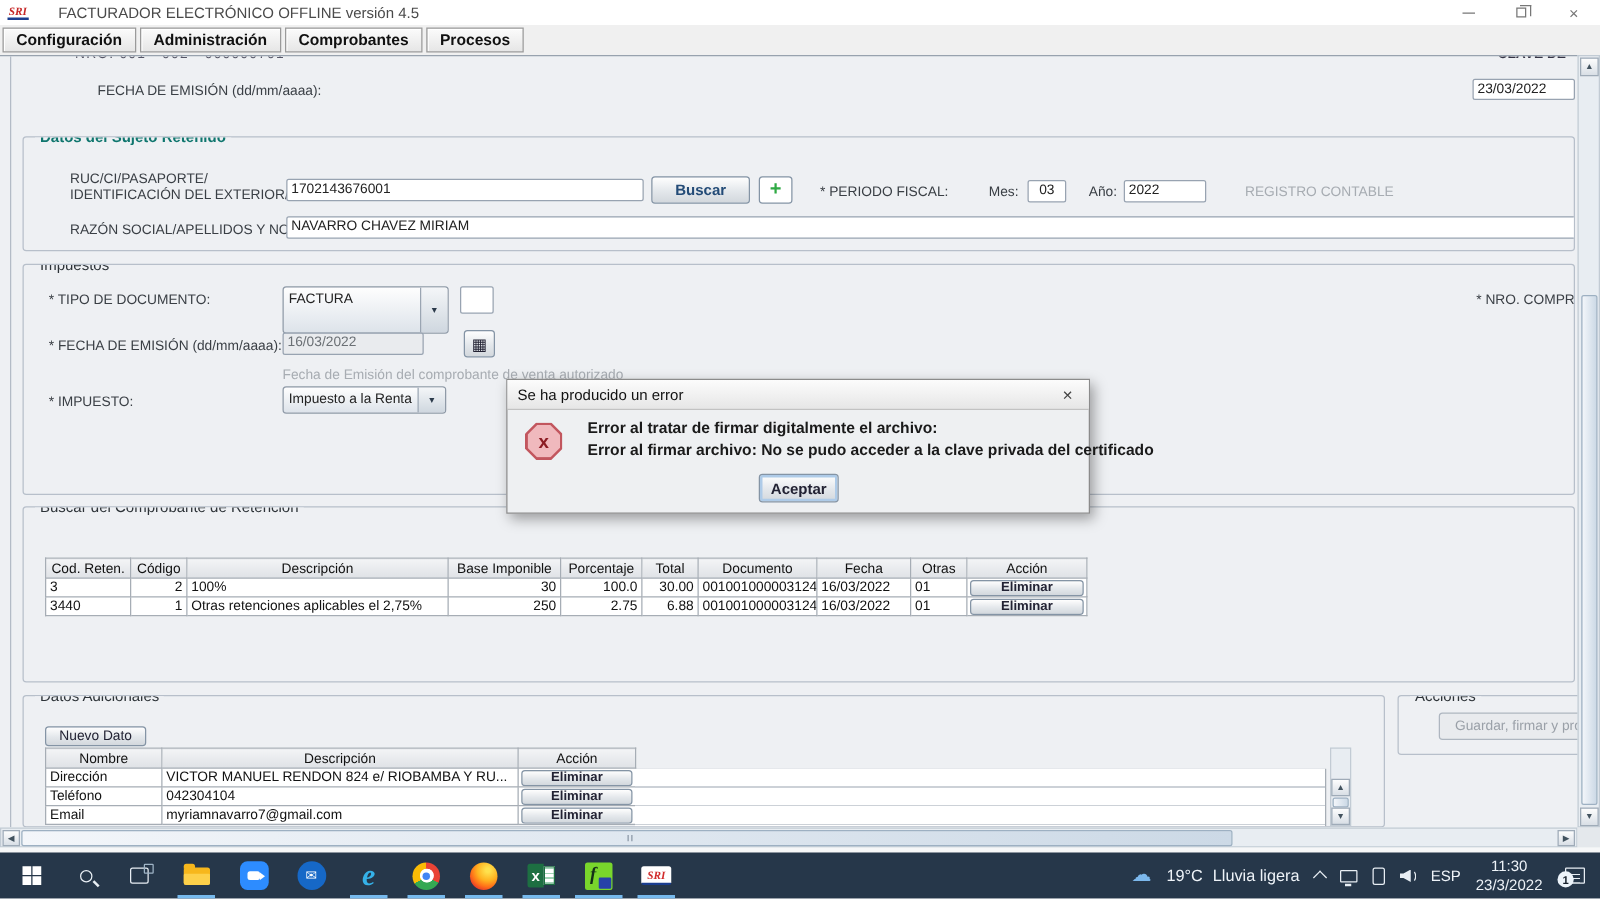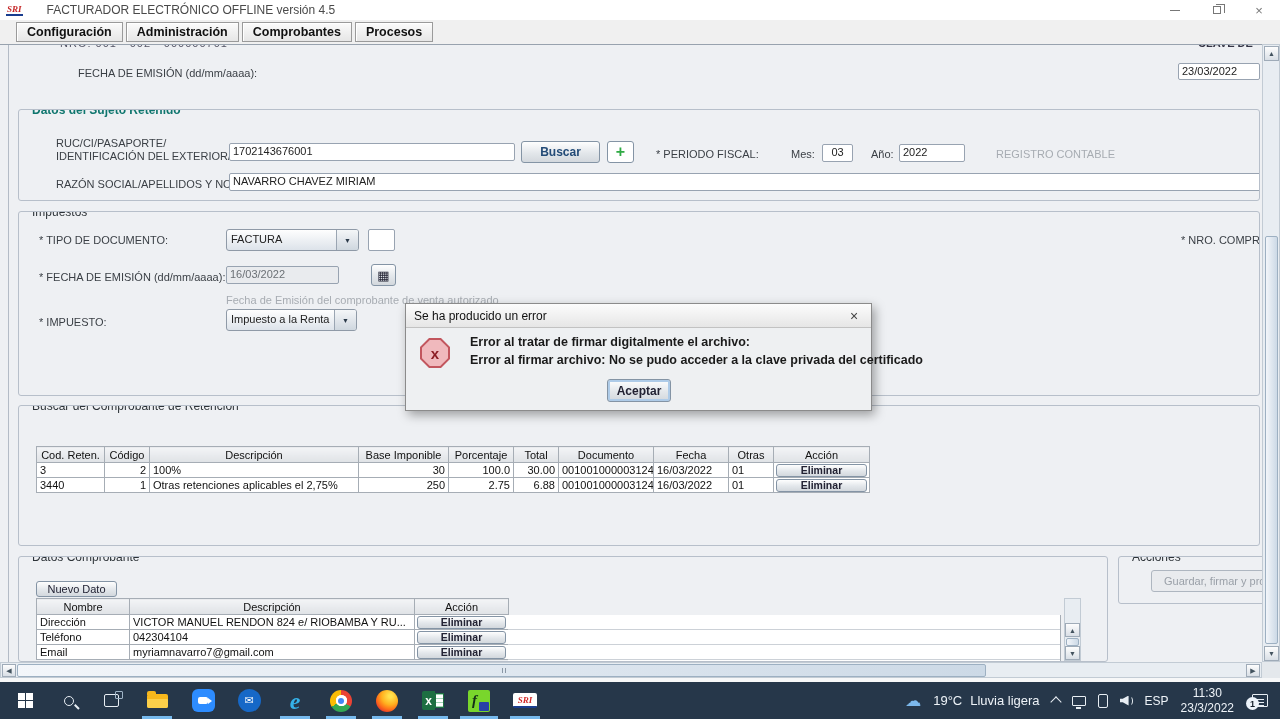--- a/index.html
+++ b/index.html
@@ -11,21 +11,21 @@
   
   .titlebar{position:absolute;left:0;top:0;width:1280px;height:20px;background:#fff;display:flex;align-items:center;padding-left:6px}
   .titlebar .ttext{font-size:12px;color:#4a4a4a;margin-left:24px}
   .sri-logo{font:italic bold 9px "Liberation Serif",serif;color:#c62828;border-bottom:2px solid #1a3d8f;padding:0 1px;line-height:9px}
   .winctl{position:absolute;top:0;height:20px;display:flex;align-items:center;color:#777}
   .wbtn{width:42px;height:20px;display:flex;align-items:center;justify-content:center;font-size:13px}
   .min-glyph{width:10px;height:0;border-top:1px solid #777}
   .restore-glyph{width:8px;height:8px;border:1px solid #777;position:relative;background:#fff}
   .restore-glyph:before{content:"";position:absolute;left:2px;top:-3px;width:8px;height:8px;border:1px solid #777;border-left:none;border-bottom:none}
 
-  .menubar{position:absolute;left:0;top:20px;width:1280px;height:24px;background:#f0f0f0;display:flex;align-items:center;padding-left:16px;gap:3px}
+  .menubar{position:absolute;left:0;top:20px;width:1280px;height:24px;background:#f0f0f0;display:flex;align-items:center;padding-left:2px;gap:3px}
   .mbtn{height:20px;padding:0 10px;font-size:12.5px;font-weight:bold;color:#111;background:linear-gradient(#fbfbfb,#e6e6e6);border:1px solid #9a9a9a;box-shadow:inset 1px 1px 0 #fff;display:flex;align-items:center}
 
   
   #content{position:absolute;left:0;top:44px;width:1280px;height:618px;background:#eef0f3;border-top:1px solid #98a2ae;overflow:hidden}
   .vline{position:absolute;left:8px;top:0;bottom:0;border-left:1px solid #b3bbc6}
   .clip{overflow:hidden;position:absolute;height:6px}
   .clip>span{display:block;margin-top:-8px;font-size:11px;white-space:nowrap}
 
   .lbl{position:absolute;font-size:11px;color:#3a3f45;white-space:nowrap}
   .field{position:absolute;background:#fff;border:1px solid #98a3b1;border-radius:2px;font-size:11px;color:#222;padding:1px 3px;white-space:nowrap;overflow:hidden}
@@ -162,21 +162,21 @@
         <div class="lbl" style="left:977px;top:38px;color:#a7acb2">REGISTRO CONTABLE</div>
         <div class="lbl" style="left:37px;top:68px">RAZÓN SOCIAL/APELLIDOS Y NOMBRES:</div>
         <div class="field" style="left:210px;top:63px;width:1120px;height:18px">NAVARRO CHAVEZ MIRIAM</div>
       </div>
       <div class="gtitle b">Datos del Sujeto Retenido</div>
     </div>
 
     <div class="grp" style="left:18px;top:166px;width:1242px;height:185px">
       <div class="grp-inner">
         <div class="lbl" style="left:20px;top:22px">* TIPO DE DOCUMENTO:</div>
-        <div class="combo" style="left:207px;top:17px;width:133px;height:22px">
+        <div class="combo" style="left:207px;top:17px;width:133px;height:38px">
           <span class="cval">FACTURA</span>
           <span class="carr">▼</span>
         </div>
         <div class="field" style="left:349px;top:17px;width:27px;height:22px"></div>
         <div class="lbl" style="left:1162px;top:22px;color:#3a3f45">* NRO. COMPROB</div>
 
         <div class="lbl" style="left:20px;top:59px">* FECHA DE EMISIÓN (dd/mm/aaaa):</div>
         <div class="field disabled" style="left:207px;top:54px;width:113px;height:18px">16/03/2022</div>
         <button class="nbtn" style="position:absolute;left:352px;top:52px;width:25px;height:22px">
             <span style="font-size:13px">▦</span>
@@ -298,21 +298,21 @@
         <div class="sb" style="left:1045px;top:41px;width:17px;height:63px">
           <div class="sb-btn" style="left:0;top:24px;width:15px;height:14px">
               <span>▲</span>
             </div>
           <div class="sb-thumb" style="left:1px;top:39px;width:13px;height:8px"></div>
           <div class="sb-btn" style="left:0;top:47px;width:15px;height:14px">
               <span>▼</span>
             </div>
         </div>
       </div>
-      <div class="gtitle">Datos Comprobante</div>
+      <div class="gtitle">Datos Adicionales</div>
     </div>
 
     <div class="grp" style="left:1118px;top:511px;width:170px;height:48px">
       <div class="grp-inner">
         <button class="nbtn dis" style="position:absolute;left:32px;top:13px;width:150px;height:22px;justify-content:flex-start;padding-left:12px">Guardar, firmar y procesa</button>
       </div>
       <div class="gtitle">Acciones</div>
     </div>
   </div>
 

